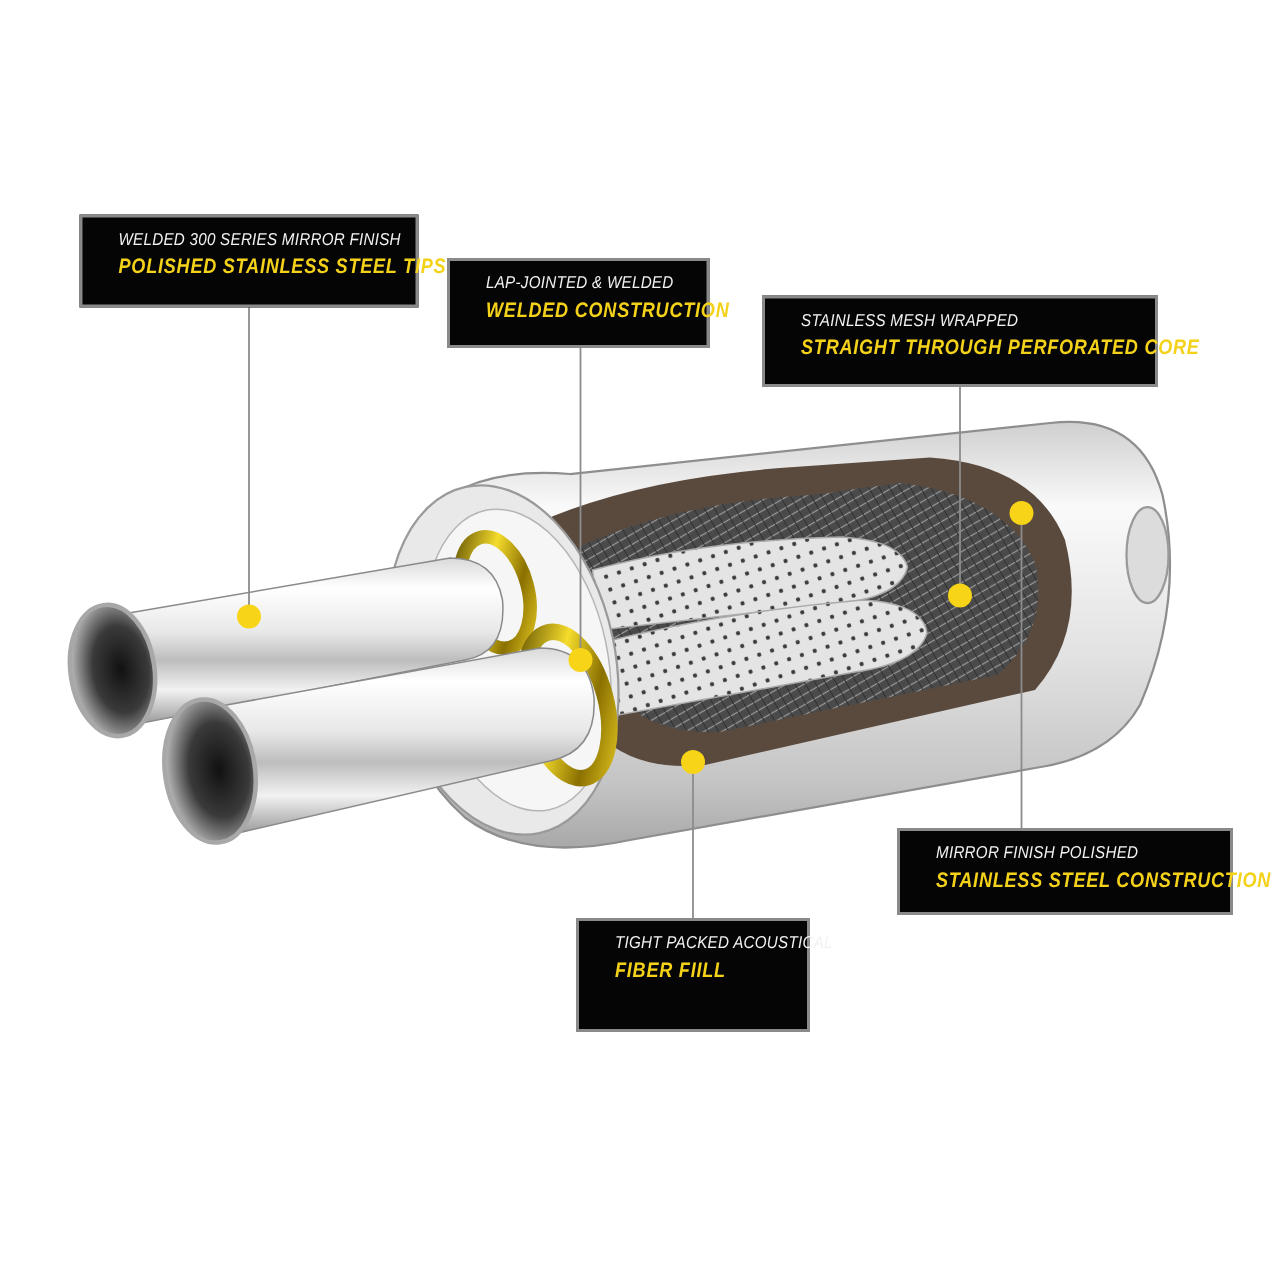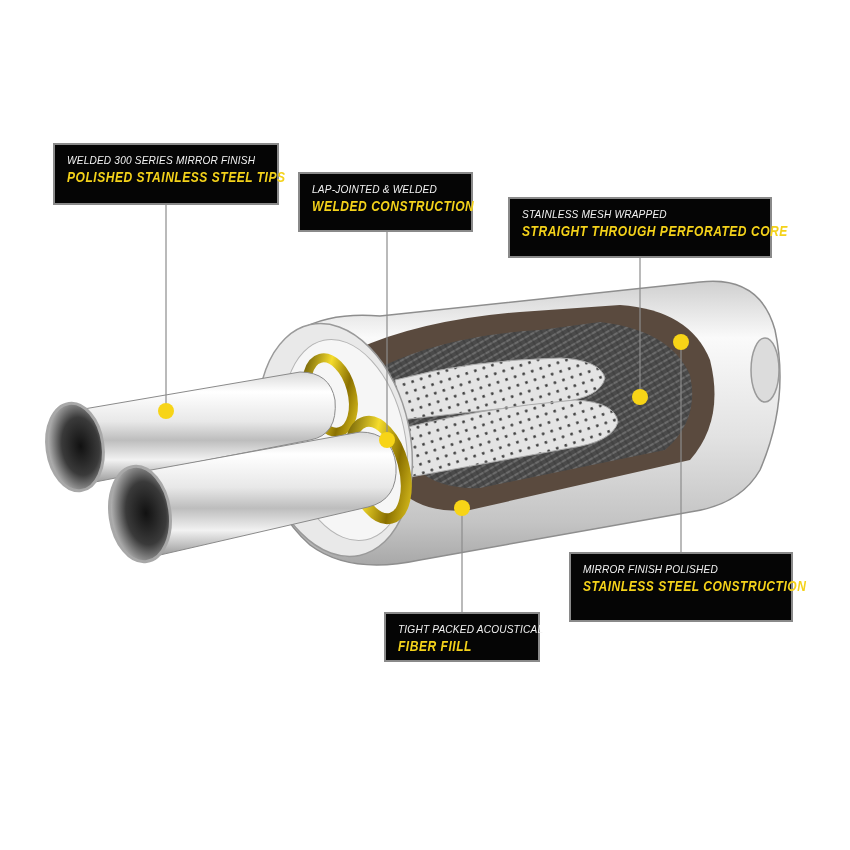--- a/index.html
+++ b/index.html
@@ -2,21 +2,21 @@
 <html><head>
 <meta charset="utf-8">
 <style>
   html, body { margin: 0; padding: 0; background: #ffffff; }
   body { width: 850px; height: 850px; position: relative; overflow: hidden;
          font-family: "Liberation Sans", "DejaVu Sans", sans-serif; }
   .stage { position: absolute; left: 0; top: 0; width: 850px; height: 850px; }
   svg.art { position: absolute; left: 0; top: 0; }
   .label {
     position: absolute; background: #050505; border: 2px solid #8a8a8a;
-    box-sizing: border-box; padding: 8px 10px 0 12px;
+    box-sizing: border-box; padding: 8px 10px 0 24px;
     transform: skewX(0deg);
   }
   .label .l1 {
     display: block; color: #f2f2f2; font-size: 11.5px; font-style: italic;
     letter-spacing: 0.2px; line-height: 15px; white-space: nowrap;
     font-family: "Liberation Sans Narrow", "Liberation Sans", sans-serif;
     transform: scaleX(0.88); transform-origin: left center;
   }
   .label .l2 {
     display: block; color: #f4d21a; font-size: 14px; font-weight: bold; font-style: italic;
@@ -116,23 +116,23 @@
   <div class="label" style="left:298px; top:172px; width:175px; height:60px;">
     <span class="l1">LAP-JOINTED &amp; WELDED</span>
     <span class="l2">WELDED CONSTRUCTION</span>
   </div>
 
   <div class="label" style="left:508px; top:173px; width:264px; height:61px;margin-top:24px;">
     <span class="l1">STAINLESS MESH WRAPPED</span>
     <span class="l2">STRAIGHT THROUGH PERFORATED CORE</span>
   </div>
 
-  <div class="label" style="left:569px; top:552px; width:224px; height:70px;">
+  <div class="label" style="left:598px; top:552px; width:224px; height:58px;">
     <span class="l1">MIRROR FINISH POLISHED</span>
     <span class="l2">STAINLESS STEEL CONSTRUCTION</span>
   </div>
 
-  <div class="label" style="left:384px; top:612px; width:156px; height:50px;">
+  <div class="label" style="left:384px; top:612px; width:156px; height:76px;">
     <span class="l1">TIGHT PACKED ACOUSTICAL</span>
     <span class="l2">FIBER FIILL</span>
   </div>
 
 </div>
 
 </body></html>

